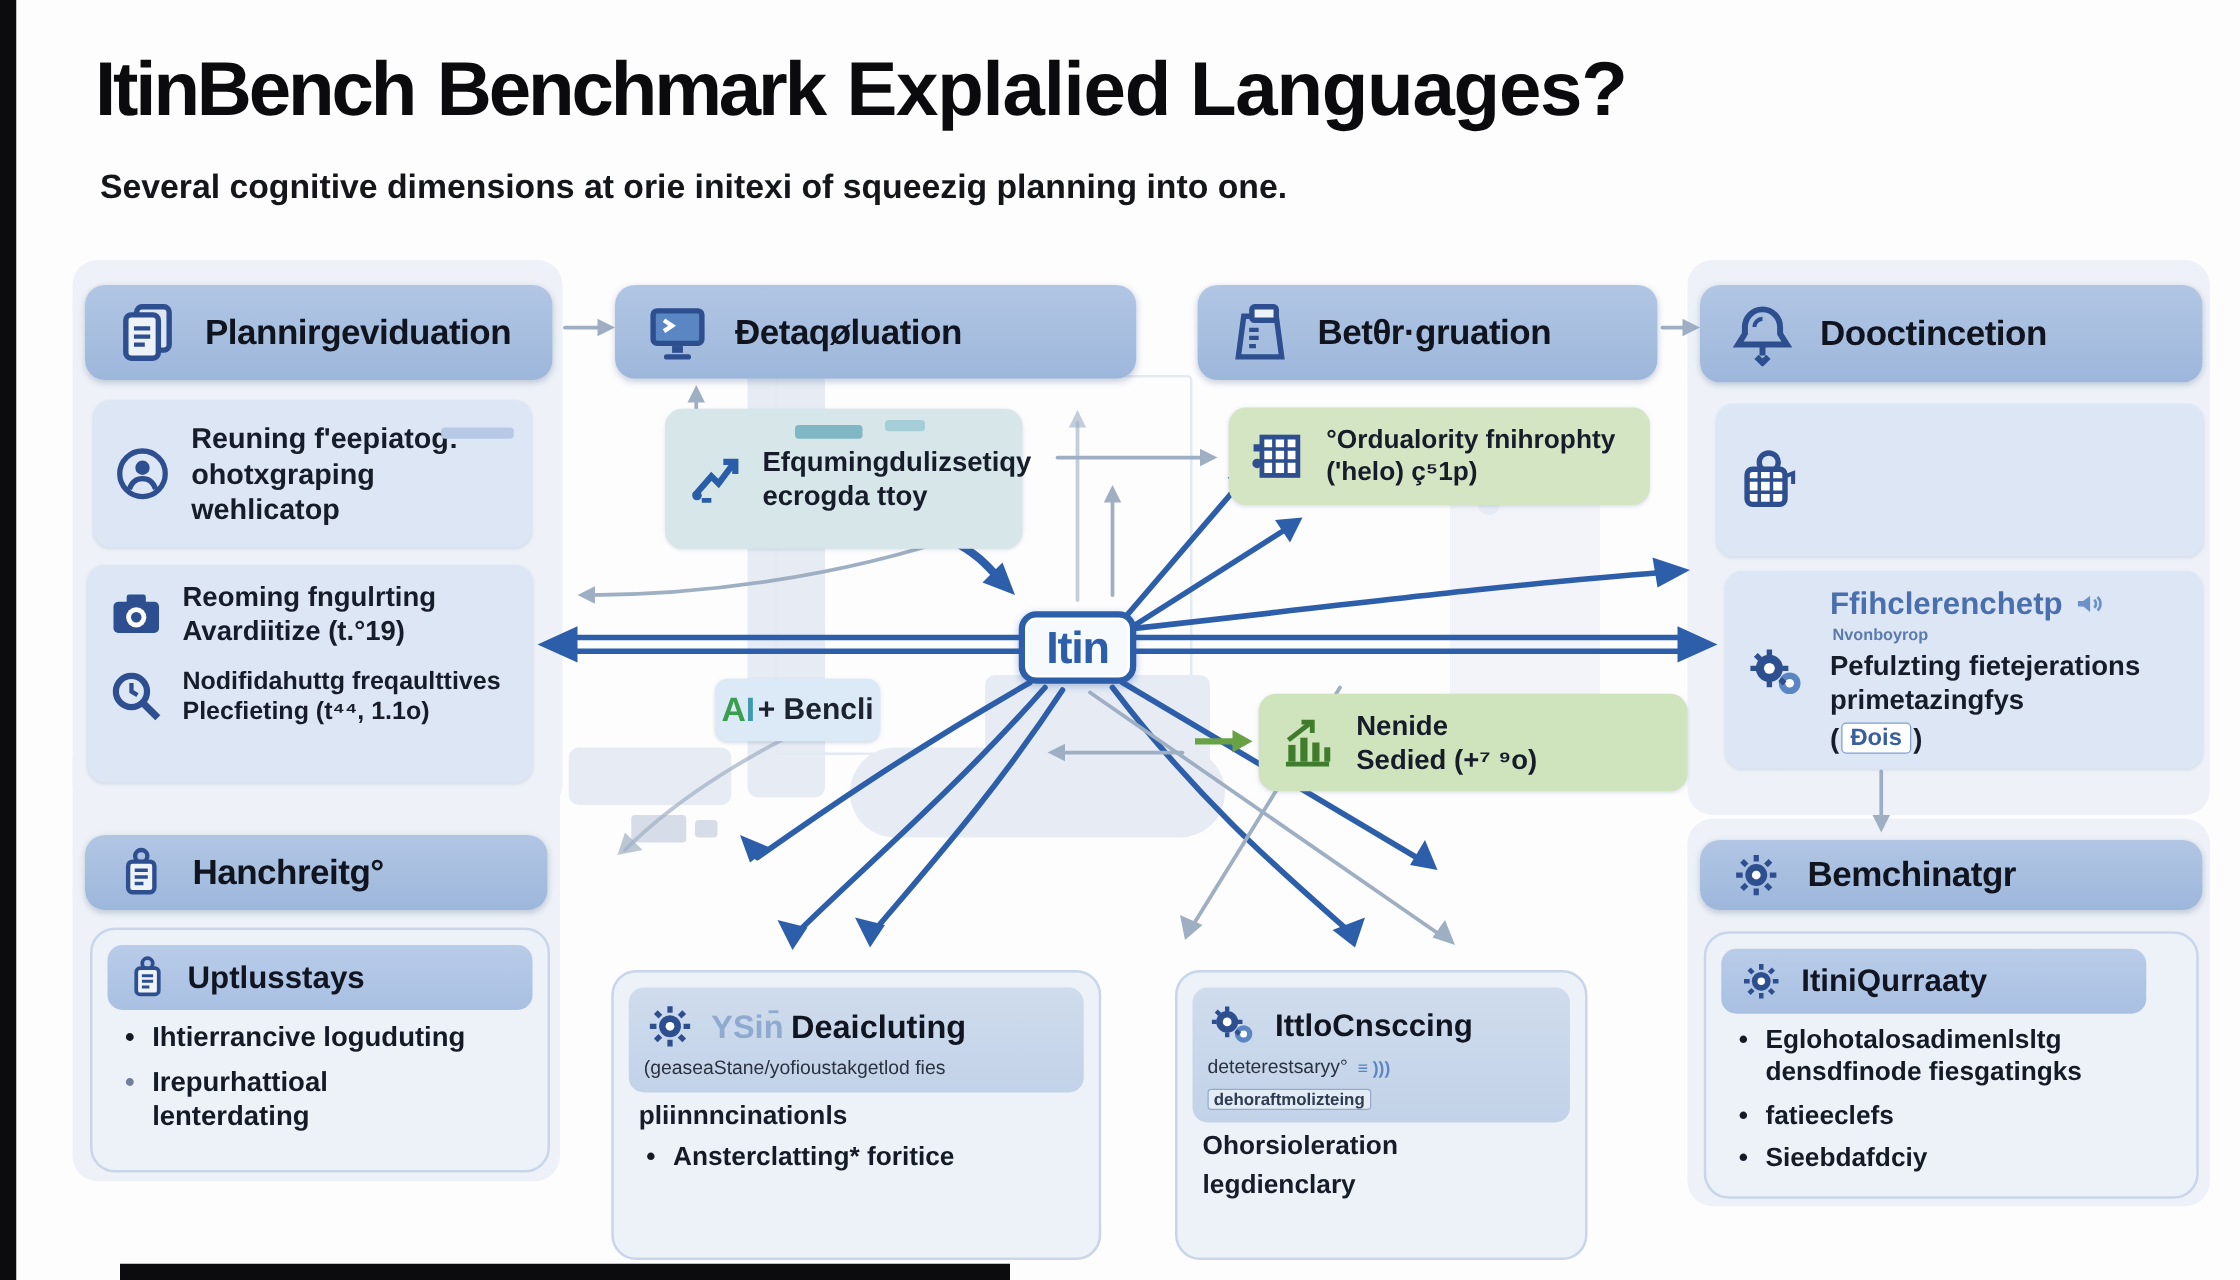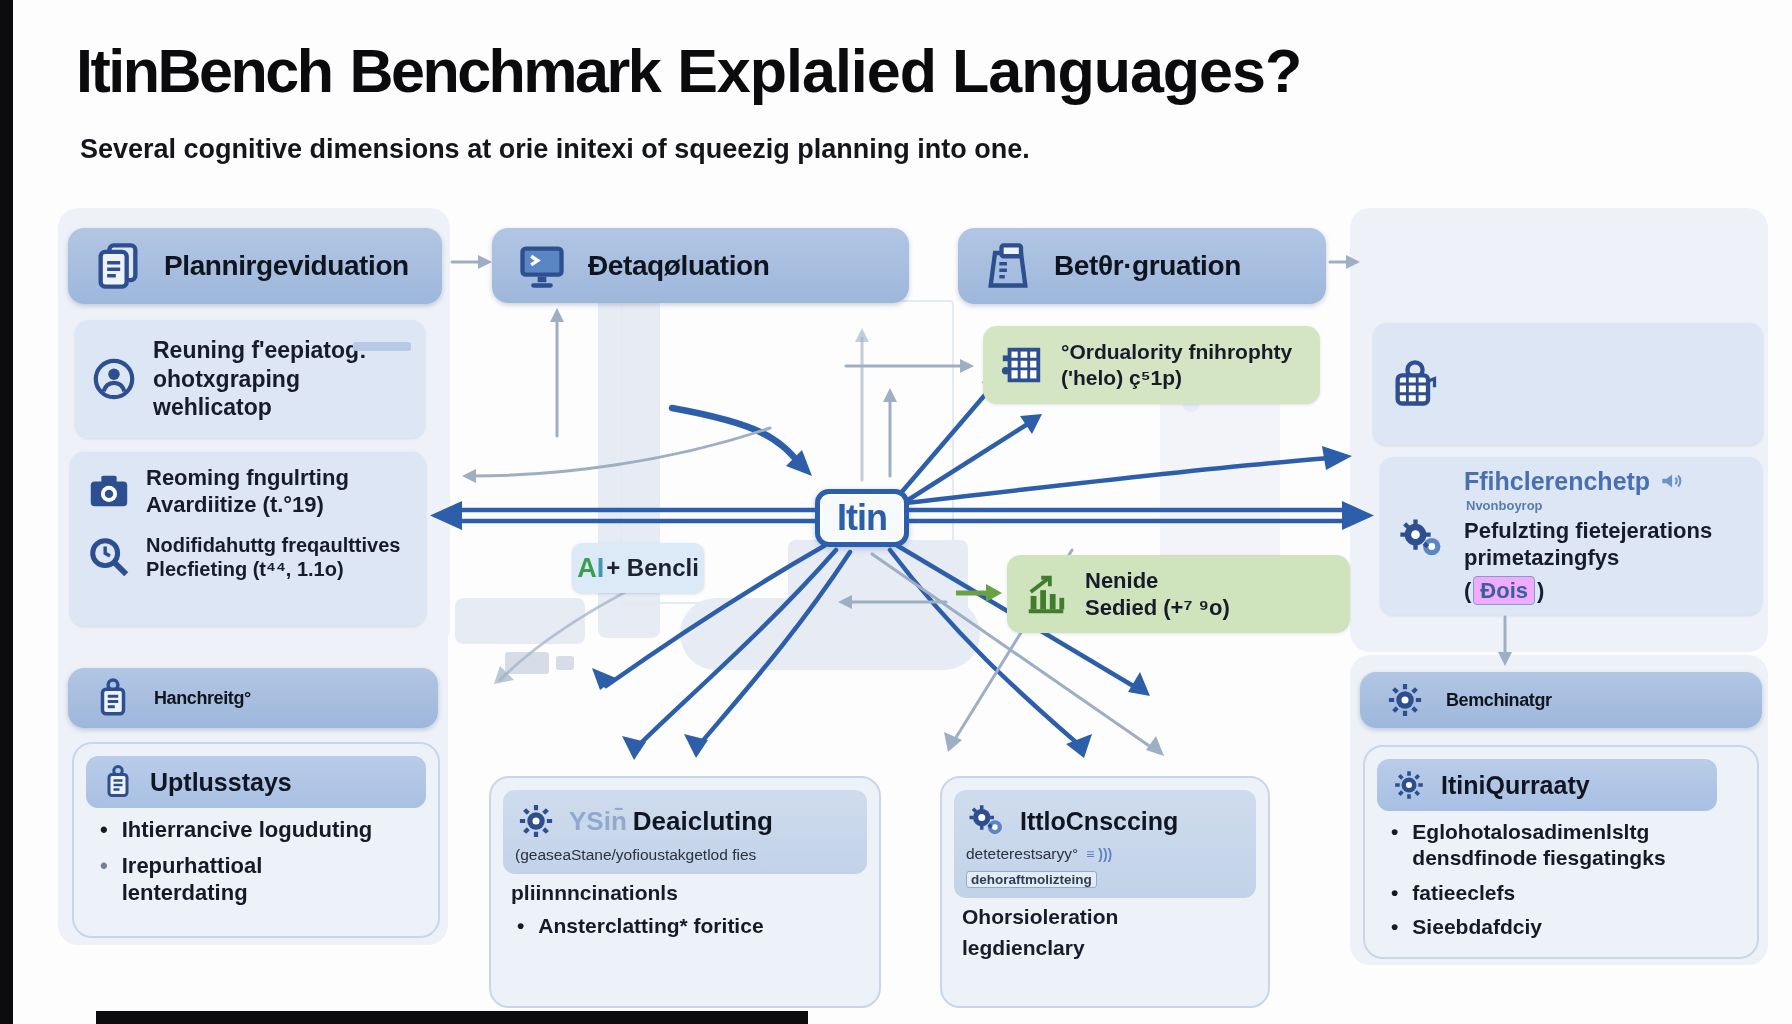--- a/index.html
+++ b/index.html
@@ -17,21 +17,21 @@
          font-size:61px;letter-spacing:-2.5px;color:#0b0b0d;z-index:2;}
   .t-brand{font-weight:900;}
   .t-bold{font-weight:800;}
   .t-rest{font-weight:600;letter-spacing:-1px;}
   .subtitle{position:absolute;left:80px;top:134px;font-size:27px;font-weight:600;color:#14161a;z-index:2;}
   
   .hdr{position:absolute;box-sizing:border-box;display:flex;align-items:center;gap:20px;padding:0 24px;
        background:linear-gradient(180deg,#b2c6e4,#9db7db);border-radius:16px;
        box-shadow:0 2px 5px rgba(70,90,130,.28);z-index:2;}
   .hdr-label{font-size:28px;font-weight:700;color:#0f141e;letter-spacing:-.4px;white-space:nowrap;}
-  .hdr-label.sm{font-size:18px;text-align:right;}
+  .hdr-label.sm{font-size:28px;text-align:right;}
   
   .ic{flex:0 0 auto;display:inline-flex;}
   .ic svg{width:100%;height:100%;}
   .ic52{width:52px;height:52px;}.ic46{width:46px;height:46px;}.ic42{width:42px;height:42px;}
   .ic36{width:36px;height:36px;}.ic26{width:26px;height:26px;}
   
   .card{position:absolute;box-sizing:border-box;background:#dce6f4;border-radius:14px;display:flex;
         align-items:center;gap:16px;padding:12px 16px;z-index:2;box-shadow:0 1px 3px rgba(90,110,150,.18);}
   .card .txt{font-size:22px;font-weight:600;color:#161c29;line-height:1.24;white-space:nowrap;}
   .card .txt span{display:block;}
@@ -63,22 +63,22 @@
   .itin span{font-size:36px;font-weight:800;color:#2c5ea9;letter-spacing:-1px;}
   .aichip{position:absolute;left:572px;top:543px;width:132px;height:50px;background:#dceaf8;border-radius:10px;
           display:flex;align-items:center;justify-content:center;z-index:2;font-size:27px;font-weight:800;
           box-shadow:0 1px 3px rgba(90,110,150,.25);}
   .ai-a{color:#3a9e4e;}.ai-i{color:#3f9aae;}.ai-rest{color:#1c222e;font-weight:700;margin-left:2px;font-size:24px;}
   
   .ff-title{font-size:25px;font-weight:700;color:#4a6fae;white-space:nowrap;}
   .ff-sub{font-size:13px;font-weight:600;color:#5b7bac;margin:2px 0 4px 2px;}
   .ff-line{font-size:22px;font-weight:600;color:#161c29;line-height:1.25;}
   .parenrow{font-size:22px;font-weight:700;color:#161c29;margin-top:4px;display:flex;align-items:center;gap:2px;}
-  .chip{display:inline-block;background:#f0abfc;border:1.5px solid #7f9fcb;color:#3a5f9e;font-weight:700;
-        font-size:22px;border-radius:4px;padding:0 6px;line-height:1.25;}
+  .chip{display:inline-block;background:#ffffff;border:1.5px solid #7f9fcb;color:#3a5f9e;font-weight:700;
+        font-size:19px;border-radius:4px;padding:0 6px;line-height:1.25;}
   .sub2chip{display:inline-block;background:#e3ebf5;border:1px solid #93acce;color:#2f3c52;font-size:13.5px;
             font-weight:600;border-radius:3px;padding:0 4px;}
   .blue-glyphs{color:#5b86c4;font-size:14px;font-weight:700;}
   .subrow{display:flex;align-items:center;gap:8px;margin-top:3px;flex-wrap:wrap;text-align:right;}
   .arrows{position:absolute;left:0;top:0;z-index:1;}
 </style>
 </head>
 <body>
 
 <div class="stage">
@@ -261,20 +261,36 @@
         <svg viewBox="0 0 24 24">
           <rect x="3" y="4" width="18" height="12" rx="1.5" fill="#5b86c4" stroke="#2e4f8f" stroke-width="2"></rect>
           <path d="M7 7.5l3 2-3 2" stroke="#fff" stroke-width="1.6" fill="none"></path>
           <rect x="10" y="17" width="4" height="2.5" fill="#2e4f8f"></rect>
           <rect x="7" y="20" width="10" height="2" rx="1" fill="#2e4f8f"></rect>
         </svg>
       </span>
     <span class="hdr-label">Ðetaqøluation</span>
   </div>
 
+  <div class="card tealcard" style="left:532px;top:327px;width:286px;height:112px">
+    <span class="ic ic46">
+        <svg viewBox="0 0 24 24">
+          <path d="M4 19l7-8 3 3 6-8" fill="none" stroke="#2a5da8" stroke-width="2.6"></path>
+          <path d="M16 5h5v5" fill="none" stroke="#2a5da8" stroke-width="2.6"></path>
+          <circle cx="5" cy="19" r="2" fill="#2a5da8"></circle>
+          <path d="M7 21h4" stroke="#2a5da8" stroke-width="2"></path>
+        </svg>
+      </span>
+    <div class="txt">
+      <span>Efqumingdulizsetiqy</span>
+      <span>ecrogda ttoy</span>
+    </div>
+    <span class="minichip" style="left:104px;top:13px;width:54px;height:11px;background:#7fb8c4"></span>
+    <span class="minichip" style="left:176px;top:9px;width:32px;height:9px;background:#a5ced8"></span>
+  </div>
 
   <div class="aichip">
     <span class="ai-a">A</span>
     <span class="ai-i">I</span>
     <span class="ai-rest">+ Bencli</span>
   </div>
 
   <div class="bigcard" style="left:489px;top:776px;width:392px;height:232px">
     <div class="bc-head">
       <div class="bc-titlerow">
@@ -362,20 +378,31 @@
       <div class="subrow">
         <span class="bc-sub" style="margin-top:0">deteterestsaryy°</span>
         <span class="blue-glyphs">≡ )))</span>
         <span class="sub2chip">dehoraftmolizteing</span>
       </div>
     </div>
     <div class="bc-line">Ohorsioleration</div>
     <div class="bc-line">legdienclary</div>
   </div>
 
+  <div class="hdr" style="left:1360px;top:228px;width:402px;height:78px">
+    <span class="ic ic52">
+        <svg viewBox="0 0 24 24">
+          <path d="M12 3a6.5 6.5 0 0 1 6.5 6.5V12l2.5 4H3l2.5-4V9.5A6.5 6.5 0 0 1 12 3z" fill="none" stroke="#2e4f8f" stroke-width="2.2"></path>
+          <path d="M9 9.5A3 3 0 0 1 12 6.5" stroke="#2e4f8f" stroke-width="1.5" fill="none"></path>
+          <path d="M12 16.5v3.5" stroke="#2e4f8f" stroke-width="2.2"></path>
+          <path d="M9.8 20.5l2.2 2.2 2.2-2.2" fill="none" stroke="#2e4f8f" stroke-width="2.2"></path>
+        </svg>
+      </span>
+    <span class="hdr-label">Dooctincetion</span>
+  </div>
 
   <div class="card" style="left:1373px;top:323px;width:390px;height:122px">
     <span class="ic ic52">
         <svg viewBox="0 0 24 24">
           <circle cx="12" cy="5.5" r="3.5" fill="none" stroke="#2e4f8f" stroke-width="2"></circle>
           <rect x="4" y="8" width="14" height="13" rx="2" fill="#fff" stroke="#2e4f8f" stroke-width="2"></rect>
           <path d="M4 12h14M8.5 8v13M13 8v13M4 16.5h14" stroke="#2e4f8f" stroke-width="1.3"></path>
           <path d="M18.5 10.5l2.5-1v4" fill="none" stroke="#2e4f8f" stroke-width="1.5"></path>
         </svg>
       </span>

